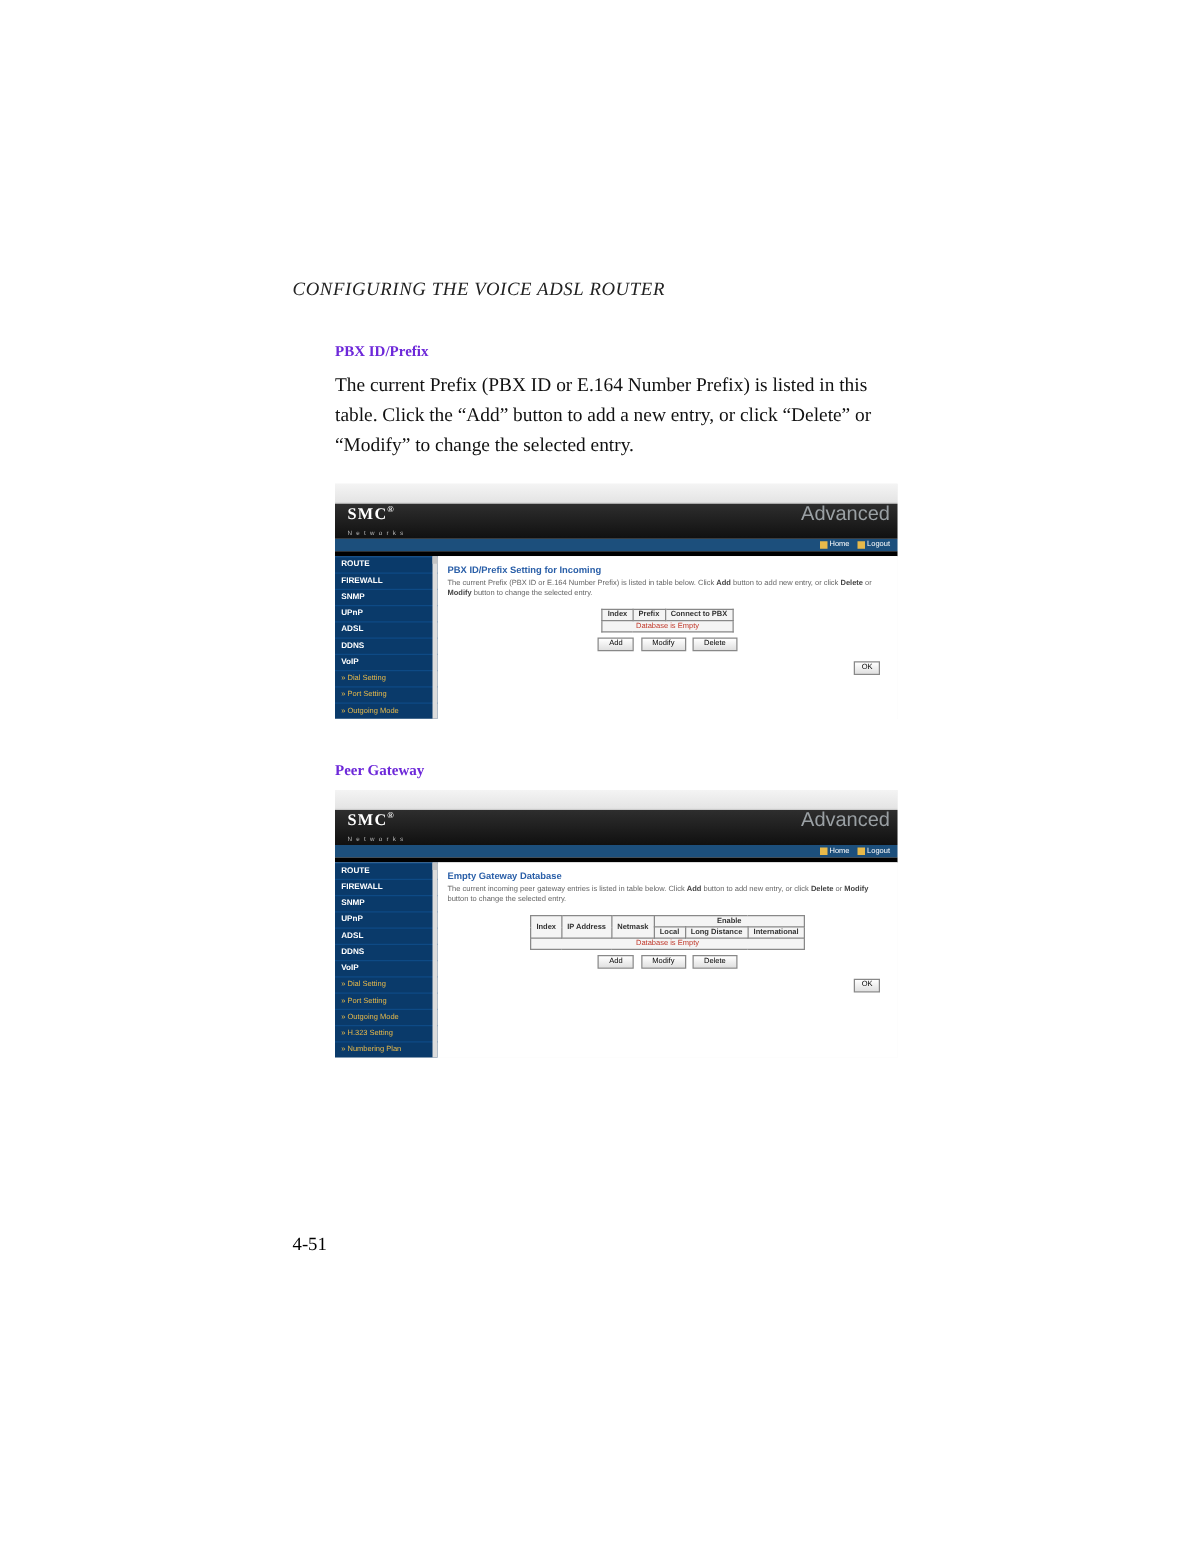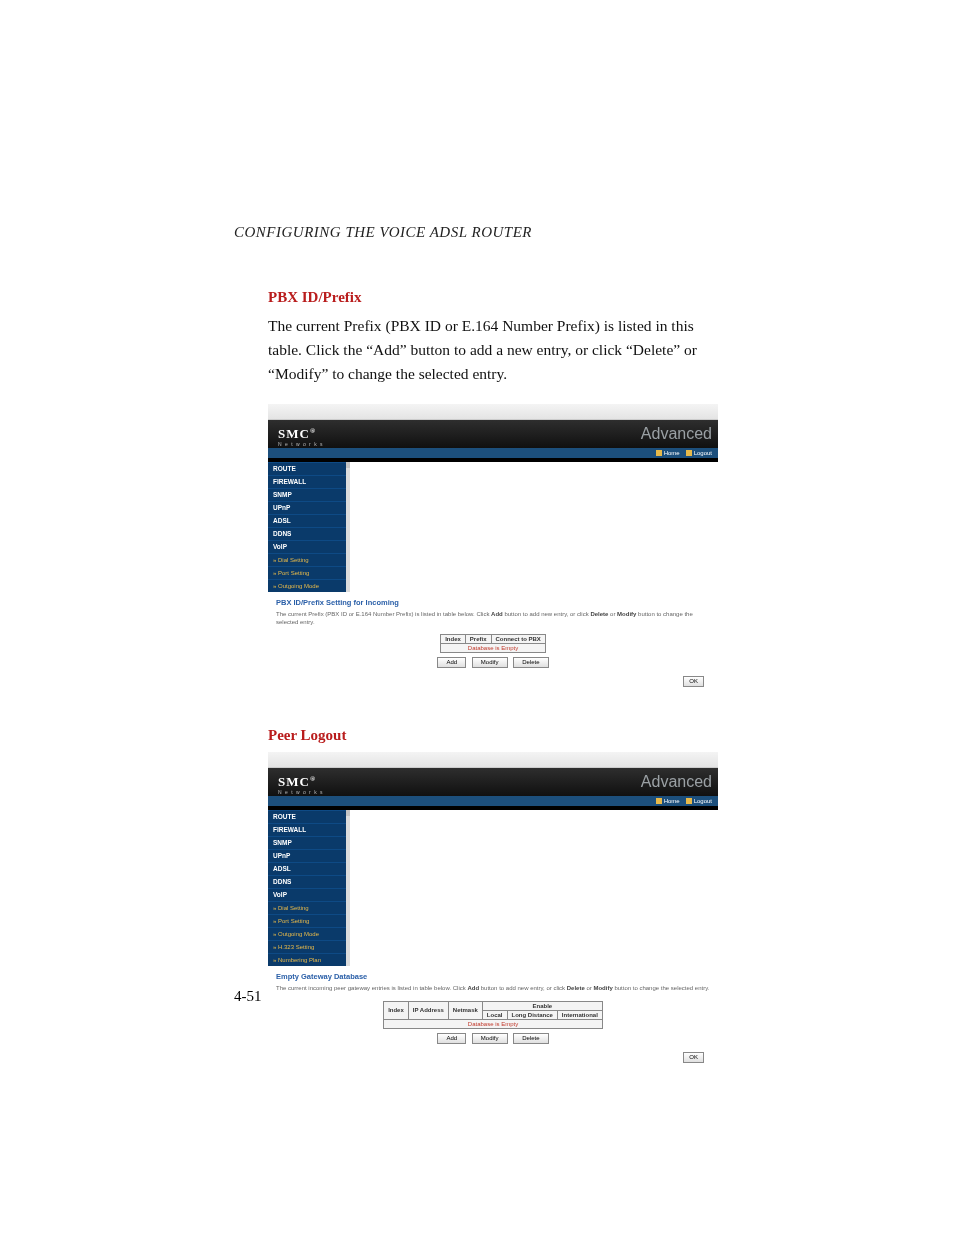--- a/index.html
+++ b/index.html
@@ -12,29 +12,29 @@
     position: relative;
   }
   .page {
     padding: 224px 234px 0 234px;
   }
   .running-head {
     font-style: italic;
     font-size: 15px;
     font-variant: small-caps;
     letter-spacing: 0.5px;
-    margin-bottom: 48px;
+    margin-bottom: 33px;
     color: #222;
   }
   .section-title {
     font-family: Georgia, serif;
     font-weight: bold;
-    font-size: 15px;
+    font-size: 12px;
     margin: 0 0 8px 34px;
-    color: #b91c1c;
+    color: #6d28d9;
   }
   .body-text {
     font-family: Georgia, serif;
     font-size: 15.5px;
     line-height: 1.55;
     margin: 0 0 18px 34px;
     color: #111;
   }
   .page-num {
     position: absolute;
@@ -54,21 +54,21 @@
     color: #333;
   }
   .shot .topbar {
     height: 16px;
     background: linear-gradient(#f4f4f4,#e4e4e4);
     border-bottom: 1px solid #ccc;
   }
   .shot .banner {
     display: flex;
     justify-content: space-between;
-    align-items: center;
+    align-items: flex-start;
     height: 28px;
     padding: 0 6px 0 10px;
     background: linear-gradient(#2e2e2e 0%, #1c1c1c 60%, #101010 100%);
     color: #fff;
     position: relative;
   }
   .shot .banner .logo {
     font-family: 'Times New Roman', serif;
     font-weight: bold;
     font-size: 13px;
@@ -102,21 +102,20 @@
     font-size: 6px;
   }
   .shot .subbanner .lnk { display: inline-flex; align-items: center; gap: 2px; }
   .shot .subbanner .ico { width:6px; height:6px; background:#e7b94a; display:inline-block; }
   .shot .blackbar { height: 4px; background: #000; }
 
   .shot .body {
     display: flex;
     min-height: 110px;
     background: #fff;
-    flex-direction: column;
   }
   .shot .side {
     width: 82px;
     flex: none;
     background: #0a3a6a;
     color: #fff;
     font-size: 6.5px;
     font-weight: bold;
     position: relative;
   }
@@ -264,21 +263,21 @@
         <div class="btnrow">
           <span class="btn">Add</span>
           <span class="btn">Modify</span>
           <span class="btn">Delete</span>
         </div>
         <div class="okrow"><span class="btn" style="padding:0 5px;">OK</span></div>
       </div>
     </div>
   </div>
 
-  <div class="section-title">Peer Logout</div>
+  <div class="section-title">Peer Gateway</div>
 
   <div class="shot">
     <div class="topbar"></div>
     <div class="banner">
       <div>
         <span class="logo"><span>SMC</span><sup>®</sup></span>
         <div class="sublogo">N e t w o r k s</div>
       </div>
       <span class="adv">Advanced</span>
     </div>

